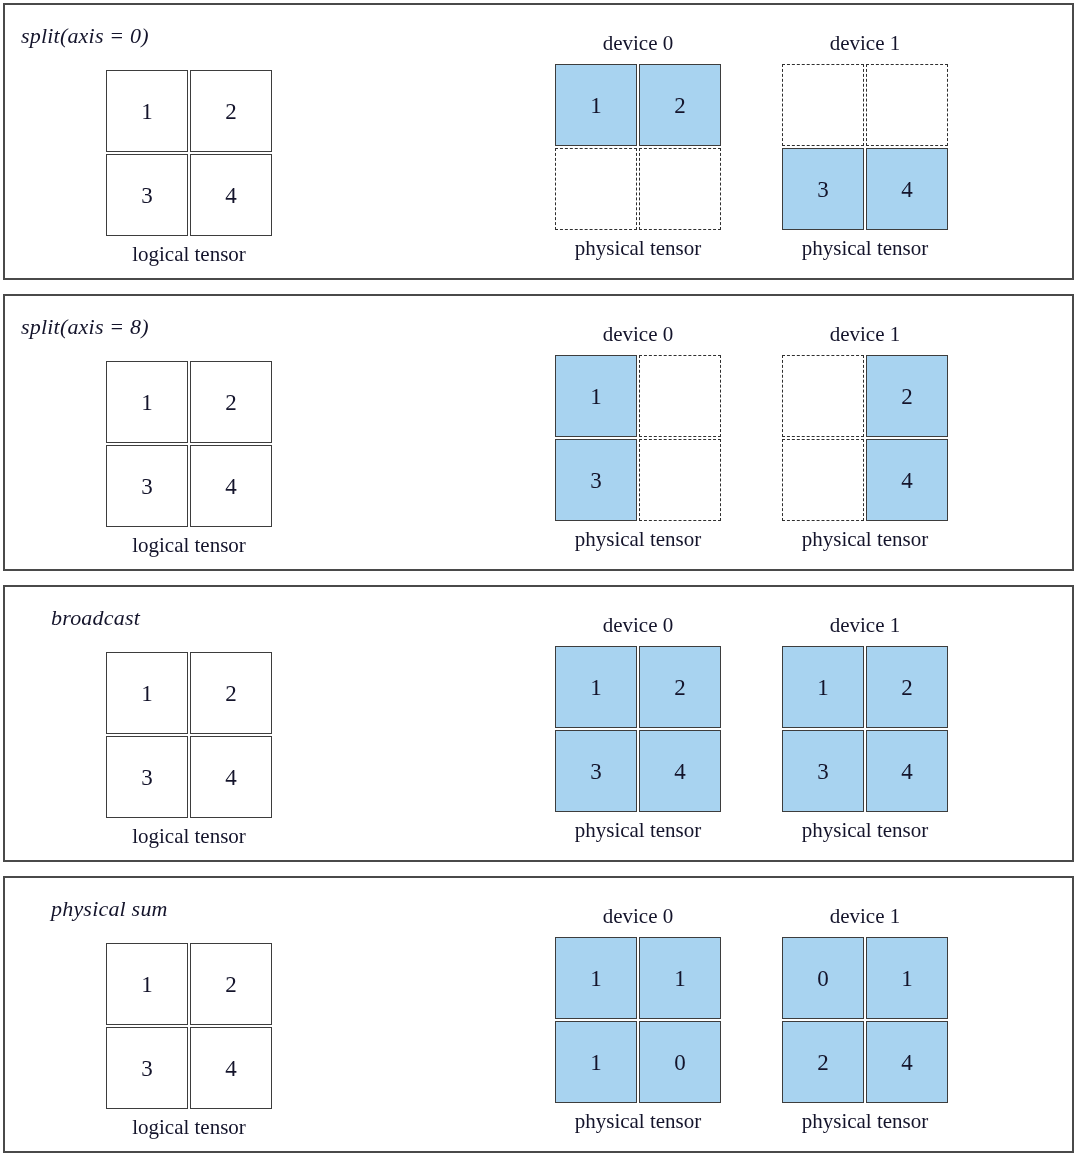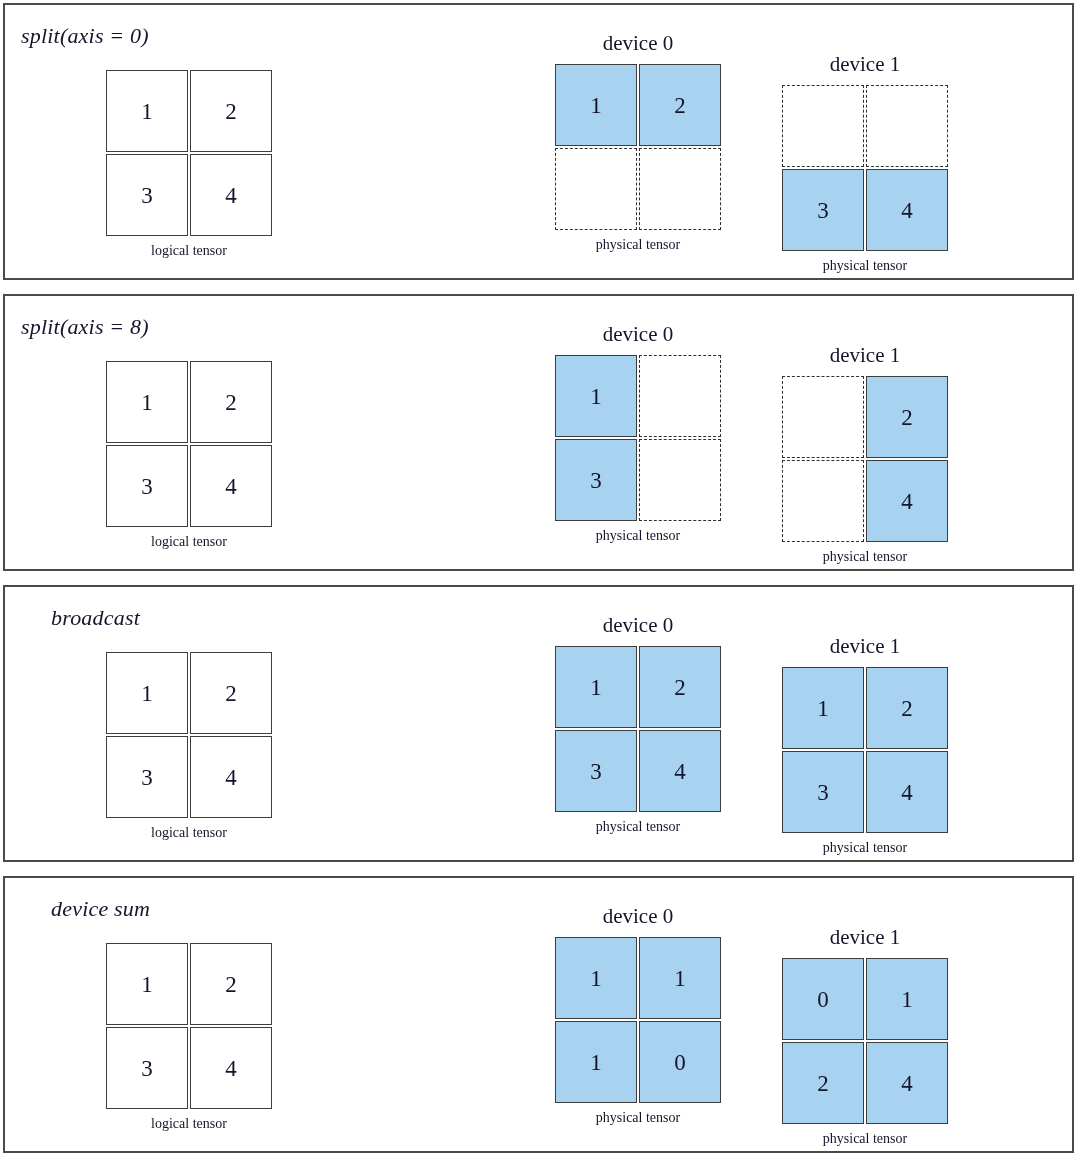--- a/index.html
+++ b/index.html
@@ -88,31 +88,31 @@
     border: 1.6px solid #3d3d3d;
     background: #a8d3f0;
   }
   .cell.ghost {
     border: 1.8px dashed #2f2f2f;
     background: #ffffff;
     color: transparent;
   }
 
   .col-caption {
-    font-size: 14px;
+    font-size: 21px;
     line-height: 1;
     margin-top: 8px;
     white-space: nowrap;
     color: #14142b;
   }
 
   
   .col.logical  { left: 101px; }
   .col.dev0     { left: 550px; }
-  .col.dev1     { left: 777px; margin-top: 21px; }
+  .col.dev1     { left: 777px; }
 
   
   .col.with-heading { top: 28px; }
   .col.no-heading   { top: 65px; }
 </style>
 </head>
 <body>
 
 <div class="sheet" id="sheet">
     <div class="panel">
@@ -205,21 +205,21 @@
         <div class="grid">
           <div class="cell filled">1</div>
           <div class="cell filled">2</div>
           <div class="cell filled">3</div>
           <div class="cell filled">4</div>
         </div>
         <div class="col-caption">physical tensor</div>
       </div>
     </div>
     <div class="panel">
-      <div class="panel-title indent-b">device sum</div>
+      <div class="panel-title indent-b">physical sum</div>
       <div class="col logical no-heading">
         <div class="grid">
           <div class="cell solid">1</div>
           <div class="cell solid">2</div>
           <div class="cell solid">3</div>
           <div class="cell solid">4</div>
         </div>
         <div class="col-caption">logical tensor</div>
       </div>
       <div class="col dev0 with-heading">

